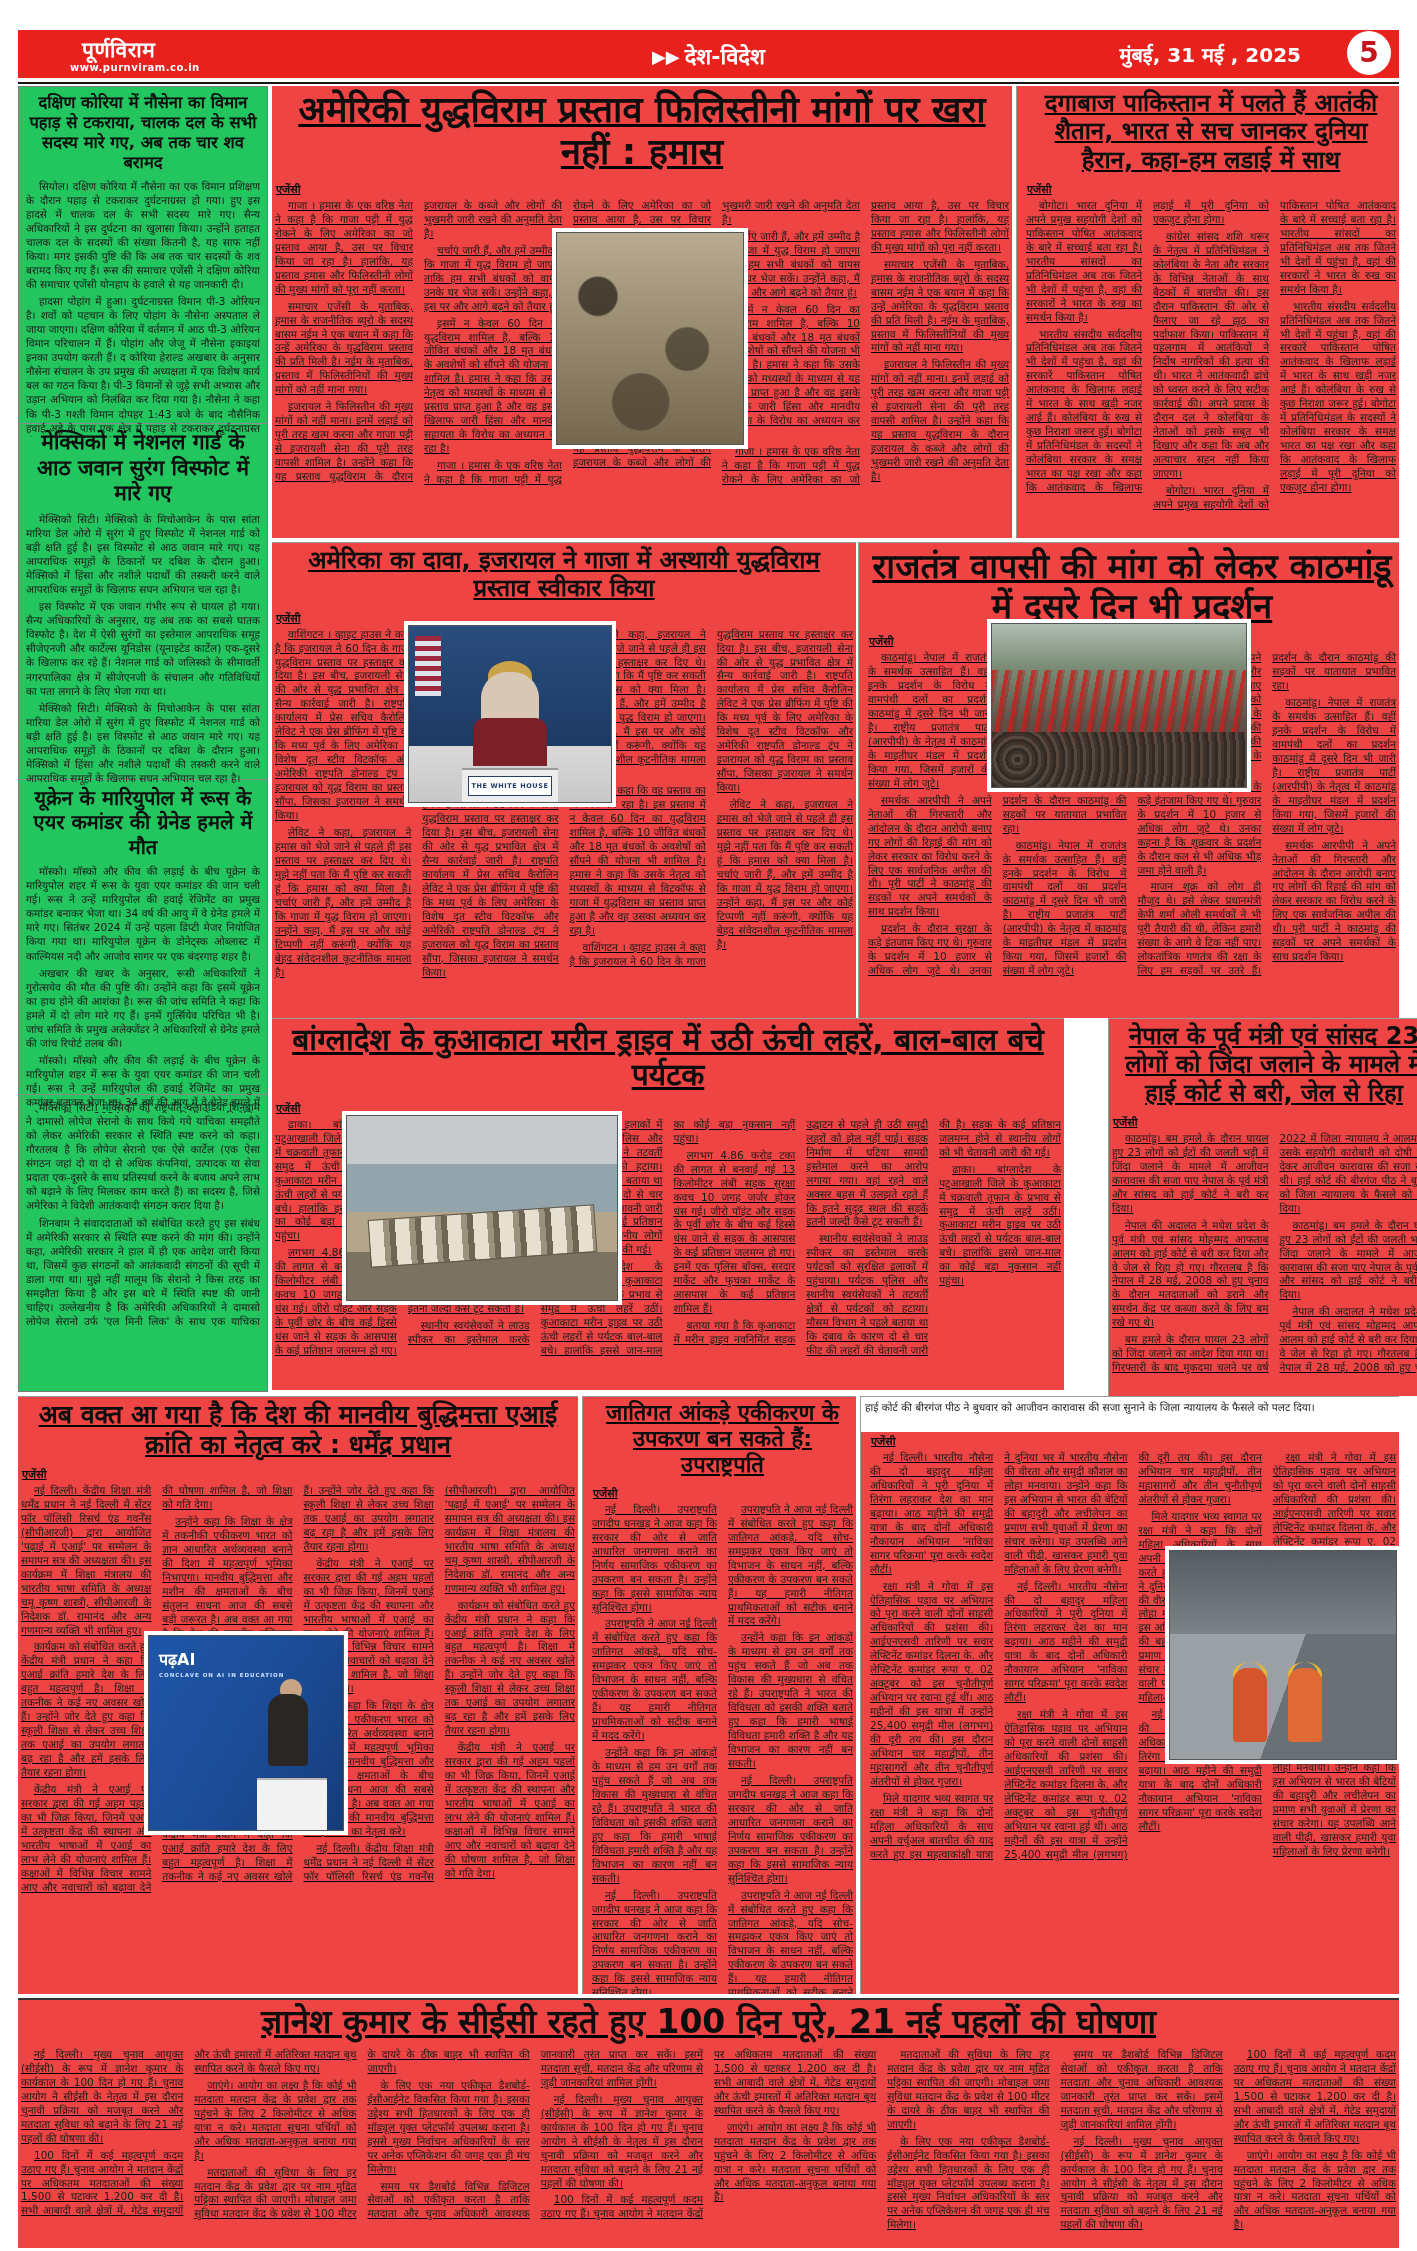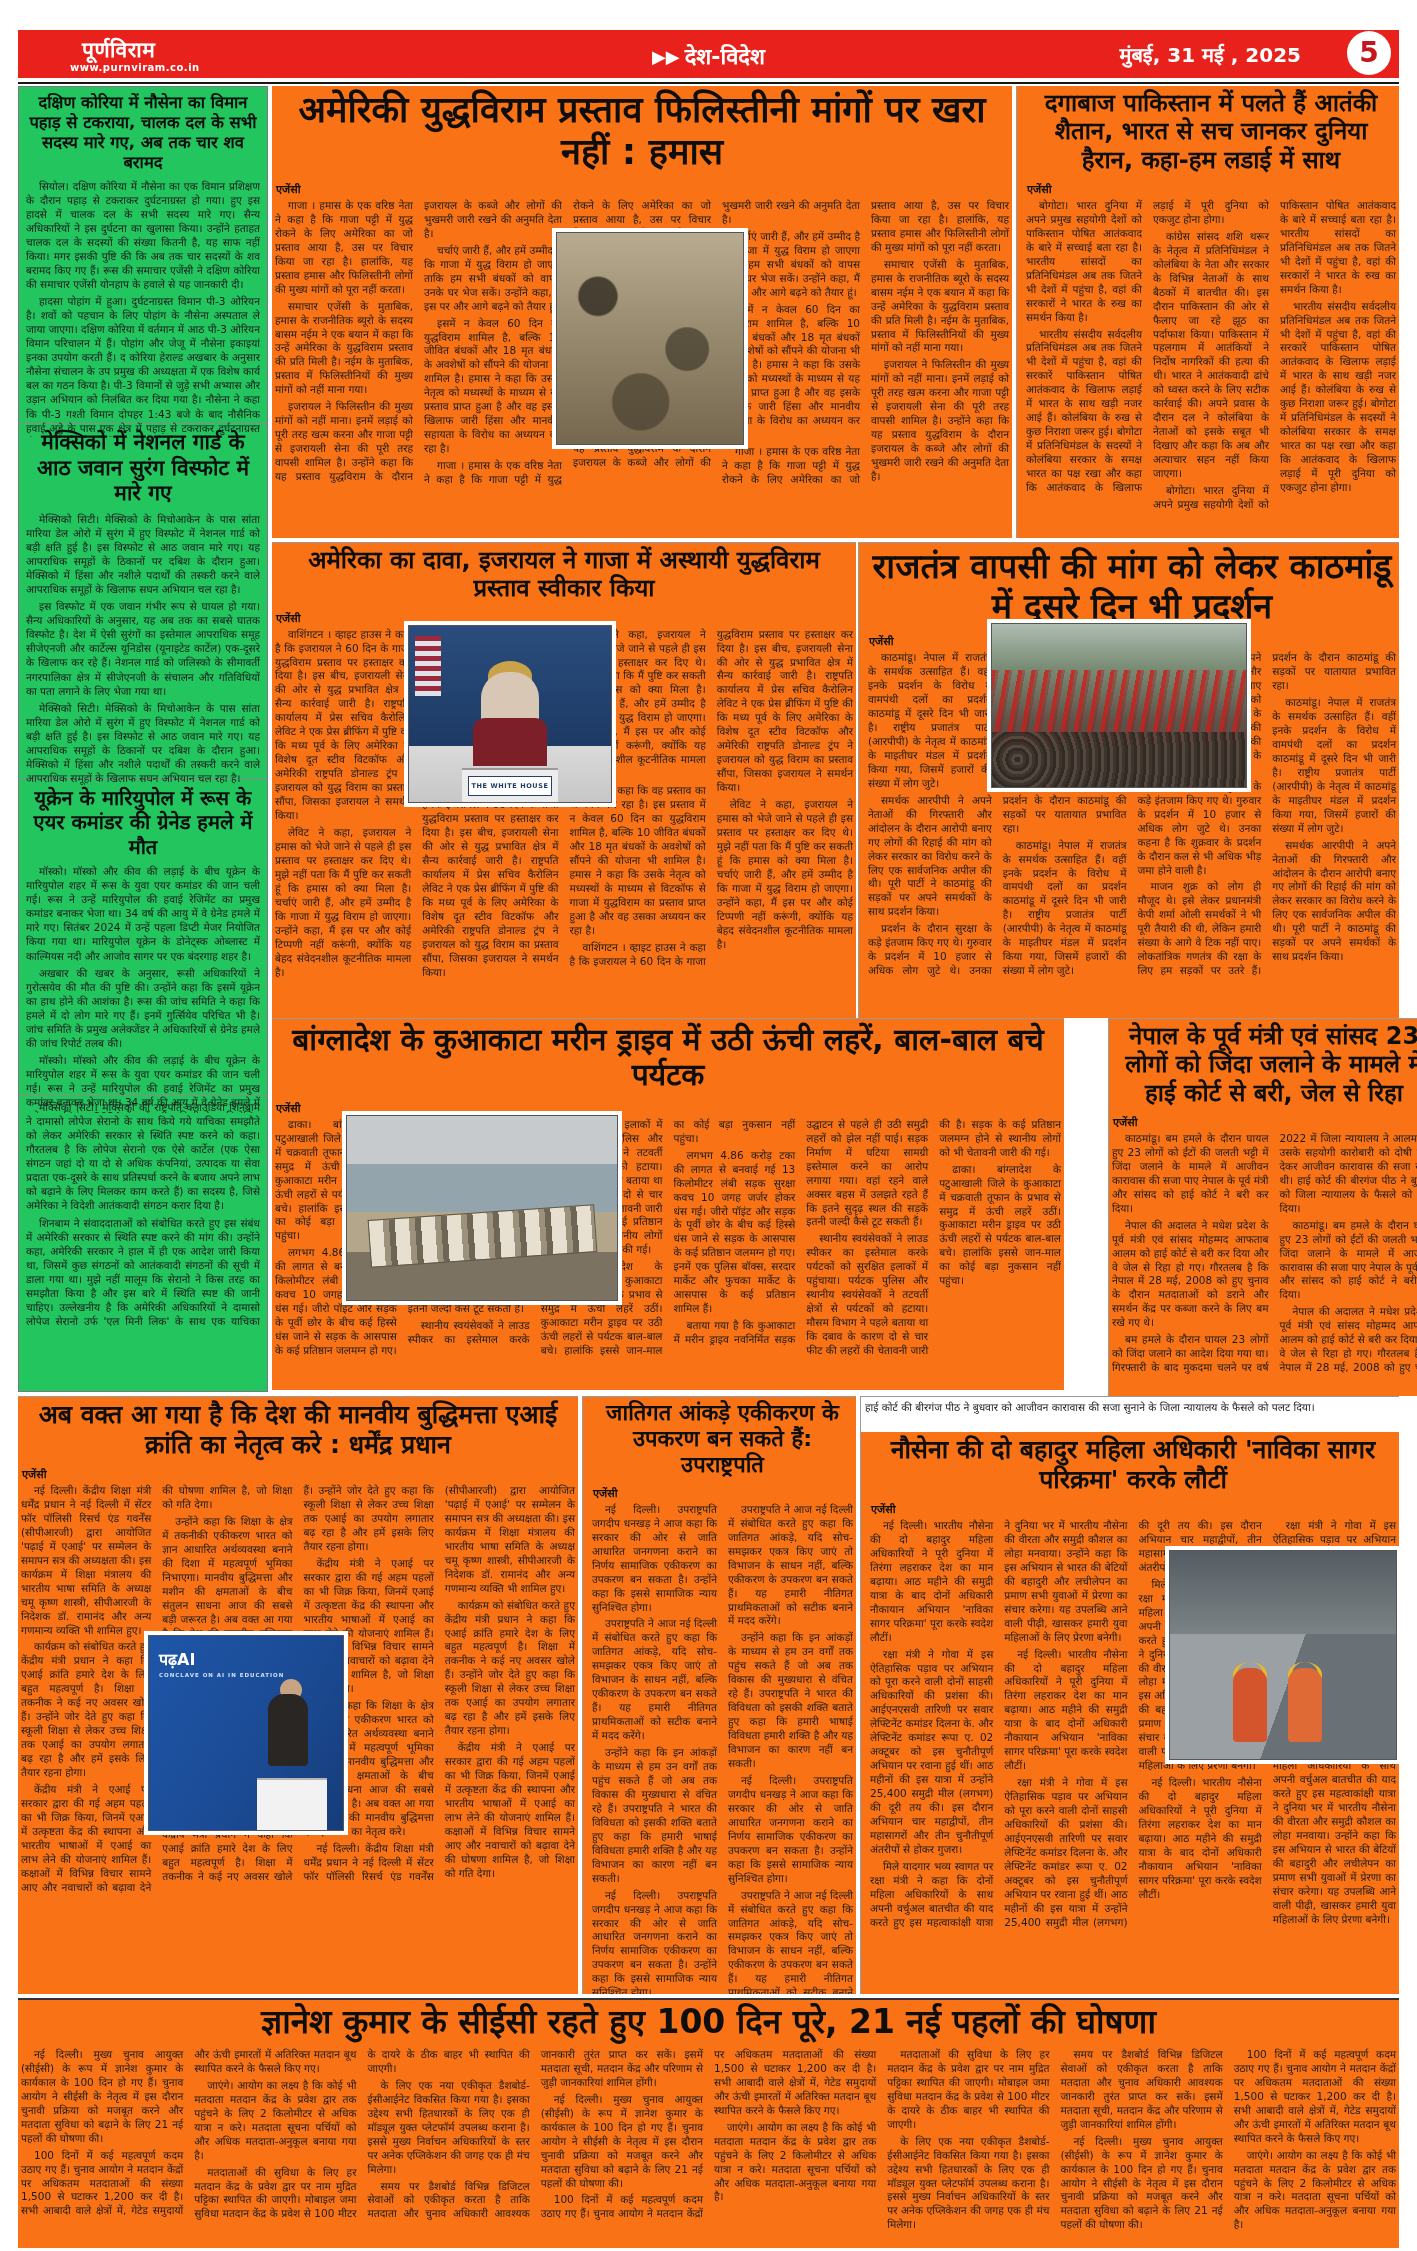--- a/index.html
+++ b/index.html
@@ -13,21 +13,21 @@
   .masthead{position:absolute;left:64px;top:5px;font-size:21px;font-weight:700;letter-spacing:.5px;}
   .website{position:absolute;left:52px;top:32px;font-size:10px;font-weight:700;letter-spacing:.5px;}
   .section-wrap{position:absolute;left:0;right:0;top:10px;text-align:center;font-size:22px;font-weight:700;}
   .section-arrow{font-size:18px;margin-right:5px;vertical-align:1px;}
   .edition{position:absolute;right:98px;top:11px;font-size:20px;font-weight:700;}
   .page-badge{position:absolute;right:8px;top:1px;width:44px;height:44px;background:#ffffff;border-radius:50%;
     color:#c4161c;font-size:28px;font-weight:700;text-align:center;line-height:44px;}
   .top-rule{position:absolute;left:18px;top:82px;width:1381px;height:2px;background:#161616;}
 
   
-  .art{position:absolute;overflow:hidden;background:#f97316;}
+  .art{position:absolute;overflow:hidden;background:#ef4444;text-decoration:underline;}
   .head{font-weight:700;text-align:center;color:#0e0e0e;line-height:1.18;margin:0;padding:3px 4px 6px;}
   .byline{font-weight:700;font-size:11px;color:#101010;padding:1px 4px 3px;}
   .body{font-size:10.5px;line-height:1.33;text-align:justify;color:#1b1b1b;padding:0 3px;overflow:hidden;}
   .body p{margin:0 0 3px;text-indent:13px;}
   .cols{column-gap:11px;}
   .c2{column-count:2}.c3{column-count:3}.c4{column-count:4}.c5{column-count:5}.c6{column-count:6}.c8{column-count:8}
 
   
   .rail{position:absolute;left:18px;top:86px;width:250px;height:1306px;border:1px solid #7a7a7a;background:#22c55e;}
   .rail-art{padding:5px 7px 4px;}
@@ -278,21 +278,20 @@
         <p>उन्होंने कहा कि इन आंकड़ों के माध्यम से हम उन वर्गों तक पहुंच सकते हैं जो अब तक विकास की मुख्यधारा से वंचित रहे हैं। उपराष्ट्रपति ने भारत की विविधता को इसकी शक्ति बताते हुए कहा कि हमारी भाषाई विविधता हमारी शक्ति है और यह विभाजन का कारण नहीं बन सकती।</p>
         <p>नई दिल्ली। उपराष्ट्रपति जगदीप धनखड़ ने आज कहा कि सरकार की ओर से जाति आधारित जनगणना कराने का निर्णय सामाजिक एकीकरण का उपकरण बन सकता है। उन्होंने कहा कि इससे सामाजिक न्याय सुनिश्चित होगा।</p>
         <p>उपराष्ट्रपति ने आज नई दिल्ली में संबोधित करते हुए कहा कि जातिगत आंकड़े, यदि सोच-समझकर एकत्र किए जाएं तो विभाजन के साधन नहीं, बल्कि एकीकरण के उपकरण बन सकते हैं। यह हमारी नीतिगत प्राथमिकताओं को सटीक बनाने में मदद करेंगे।</p>
         <p>उन्होंने कहा कि इन आंकड़ों के माध्यम से हम उन वर्गों तक पहुंच सकते हैं जो अब तक विकास की मुख्यधारा से वंचित रहे हैं। उपराष्ट्रपति ने भारत की विविधता को इसकी शक्ति बताते हुए कहा कि हमारी भाषाई विविधता हमारी शक्ति है और यह विभाजन का कारण नहीं बन सकती।</p>
         <p>नई दिल्ली। उपराष्ट्रपति जगदीप धनखड़ ने आज कहा कि सरकार की ओर से जाति आधारित जनगणना कराने का निर्णय सामाजिक एकीकरण का उपकरण बन सकता है। उन्होंने कहा कि इससे सामाजिक न्याय सुनिश्चित होगा।</p>
         <p>उपराष्ट्रपति ने आज नई दिल्ली में संबोधित करते हुए कहा कि जातिगत आंकड़े, यदि सोच-समझकर एकत्र किए जाएं तो विभाजन के साधन नहीं, बल्कि एकीकरण के उपकरण बन सकते हैं। यह हमारी नीतिगत प्राथमिकताओं को सटीक बनाने में मदद करेंगे।</p>
       </div>
   </section>
 
   <section class="art bl" style="left:860px;top:1432px;width:539px;height:562px;padding-left:6px">
-    <h1 class="head" style="font-size:25px">नौसेना की दो बहादुर महिला अधिकारी 'नाविका सागर परिक्रमा' करके लौटीं</h1>
     <div class="byline">एजेंसी</div>
     <div class="body cols c4" style="height:462px">
         <p>नई दिल्ली। भारतीय नौसेना की दो बहादुर महिला अधिकारियों ने पूरी दुनिया में तिरंगा लहराकर देश का मान बढ़ाया। आठ महीने की समुद्री यात्रा के बाद दोनों अधिकारी नौकायान अभियान 'नाविका सागर परिक्रमा' पूरा करके स्वदेश लौटीं।</p>
         <p>रक्षा मंत्री ने गोवा में इस ऐतिहासिक पड़ाव पर अभियान को पूरा करने वाली दोनों साहसी अधिकारियों की प्रशंसा की। आईएनएसवी तारिणी पर सवार लेफ्टिनेंट कमांडर दिलना के. और लेफ्टिनेंट कमांडर रूपा ए. 02 अक्टूबर को इस चुनौतीपूर्ण अभियान पर रवाना हुई थीं। आठ महीनों की इस यात्रा में उन्होंने 25,400 समुद्री मील (लगभग) की दूरी तय की। इस दौरान अभियान चार महाद्वीपों, तीन महासागरों और तीन चुनौतीपूर्ण अंतरीपों से होकर गुजरा।</p>
         <p>मिले यादगार भव्य स्वागत पर रक्षा मंत्री ने कहा कि दोनों महिला अधिकारियों के साथ अपनी वर्चुअल बातचीत की याद करते हुए इस महत्वाकांक्षी यात्रा ने दुनिया भर में भारतीय नौसेना की वीरता और समुद्री कौशल का लोहा मनवाया। उन्होंने कहा कि इस अभियान से भारत की बेटियों की बहादुरी और लचीलेपन का प्रमाण सभी युवाओं में प्रेरणा का संचार करेगा। यह उपलब्धि आने वाली पीढ़ी, खासकर हमारी युवा महिलाओं के लिए प्रेरणा बनेगी।</p>
         <p>नई दिल्ली। भारतीय नौसेना की दो बहादुर महिला अधिकारियों ने पूरी दुनिया में तिरंगा लहराकर देश का मान बढ़ाया। आठ महीने की समुद्री यात्रा के बाद दोनों अधिकारी नौकायान अभियान 'नाविका सागर परिक्रमा' पूरा करके स्वदेश लौटीं।</p>
         <p>रक्षा मंत्री ने गोवा में इस ऐतिहासिक पड़ाव पर अभियान को पूरा करने वाली दोनों साहसी अधिकारियों की प्रशंसा की। आईएनएसवी तारिणी पर सवार लेफ्टिनेंट कमांडर दिलना के. और लेफ्टिनेंट कमांडर रूपा ए. 02 अक्टूबर को इस चुनौतीपूर्ण अभियान पर रवाना हुई थीं। आठ महीनों की इस यात्रा में उन्होंने 25,400 समुद्री मील (लगभग) की दूरी तय की। इस दौरान अभियान चार महाद्वीपों, तीन महासागरों और तीन चुनौतीपूर्ण अंतरीपों से होकर गुजरा।</p>
         <p>मिले यादगार भव्य स्वागत पर रक्षा मंत्री ने कहा कि दोनों महिला अधिकारियों के साथ अपनी वर्चुअल बातचीत की याद करते हुए इस महत्वाकांक्षी यात्रा ने दुनिया भर में भारतीय नौसेना की वीरता और समुद्री कौशल का लोहा मनवाया। उन्होंने कहा कि इस अभियान से भारत की बेटियों की बहादुरी और लचीलेपन का प्रमाण सभी युवाओं में प्रेरणा का संचार करेगा। यह उपलब्धि आने वाली पीढ़ी, खासकर हमारी युवा महिलाओं के लिए प्रेरणा बनेगी।</p>
         <p>नई दिल्ली। भारतीय नौसेना की दो बहादुर महिला अधिकारियों ने पूरी दुनिया में तिरंगा लहराकर देश का मान बढ़ाया। आठ महीने की समुद्री यात्रा के बाद दोनों अधिकारी नौकायान अभियान 'नाविका सागर परिक्रमा' पूरा करके स्वदेश लौटीं।</p>
         <p>रक्षा मंत्री ने गोवा में इस ऐतिहासिक पड़ाव पर अभियान को पूरा करने वाली दोनों साहसी अधिकारियों की प्रशंसा की। आईएनएसवी तारिणी पर सवार लेफ्टिनेंट कमांडर दिलना के. और लेफ्टिनेंट कमांडर रूपा ए. 02 अक्टूबर को इस चुनौतीपूर्ण अभियान पर रवाना हुई थीं। आठ महीनों की इस यात्रा में उन्होंने 25,400 समुद्री मील (लगभग) की दूरी तय की। इस दौरान अभियान चार महाद्वीपों, तीन महासागरों और तीन चुनौतीपूर्ण अंतरीपों से होकर गुजरा।</p>

